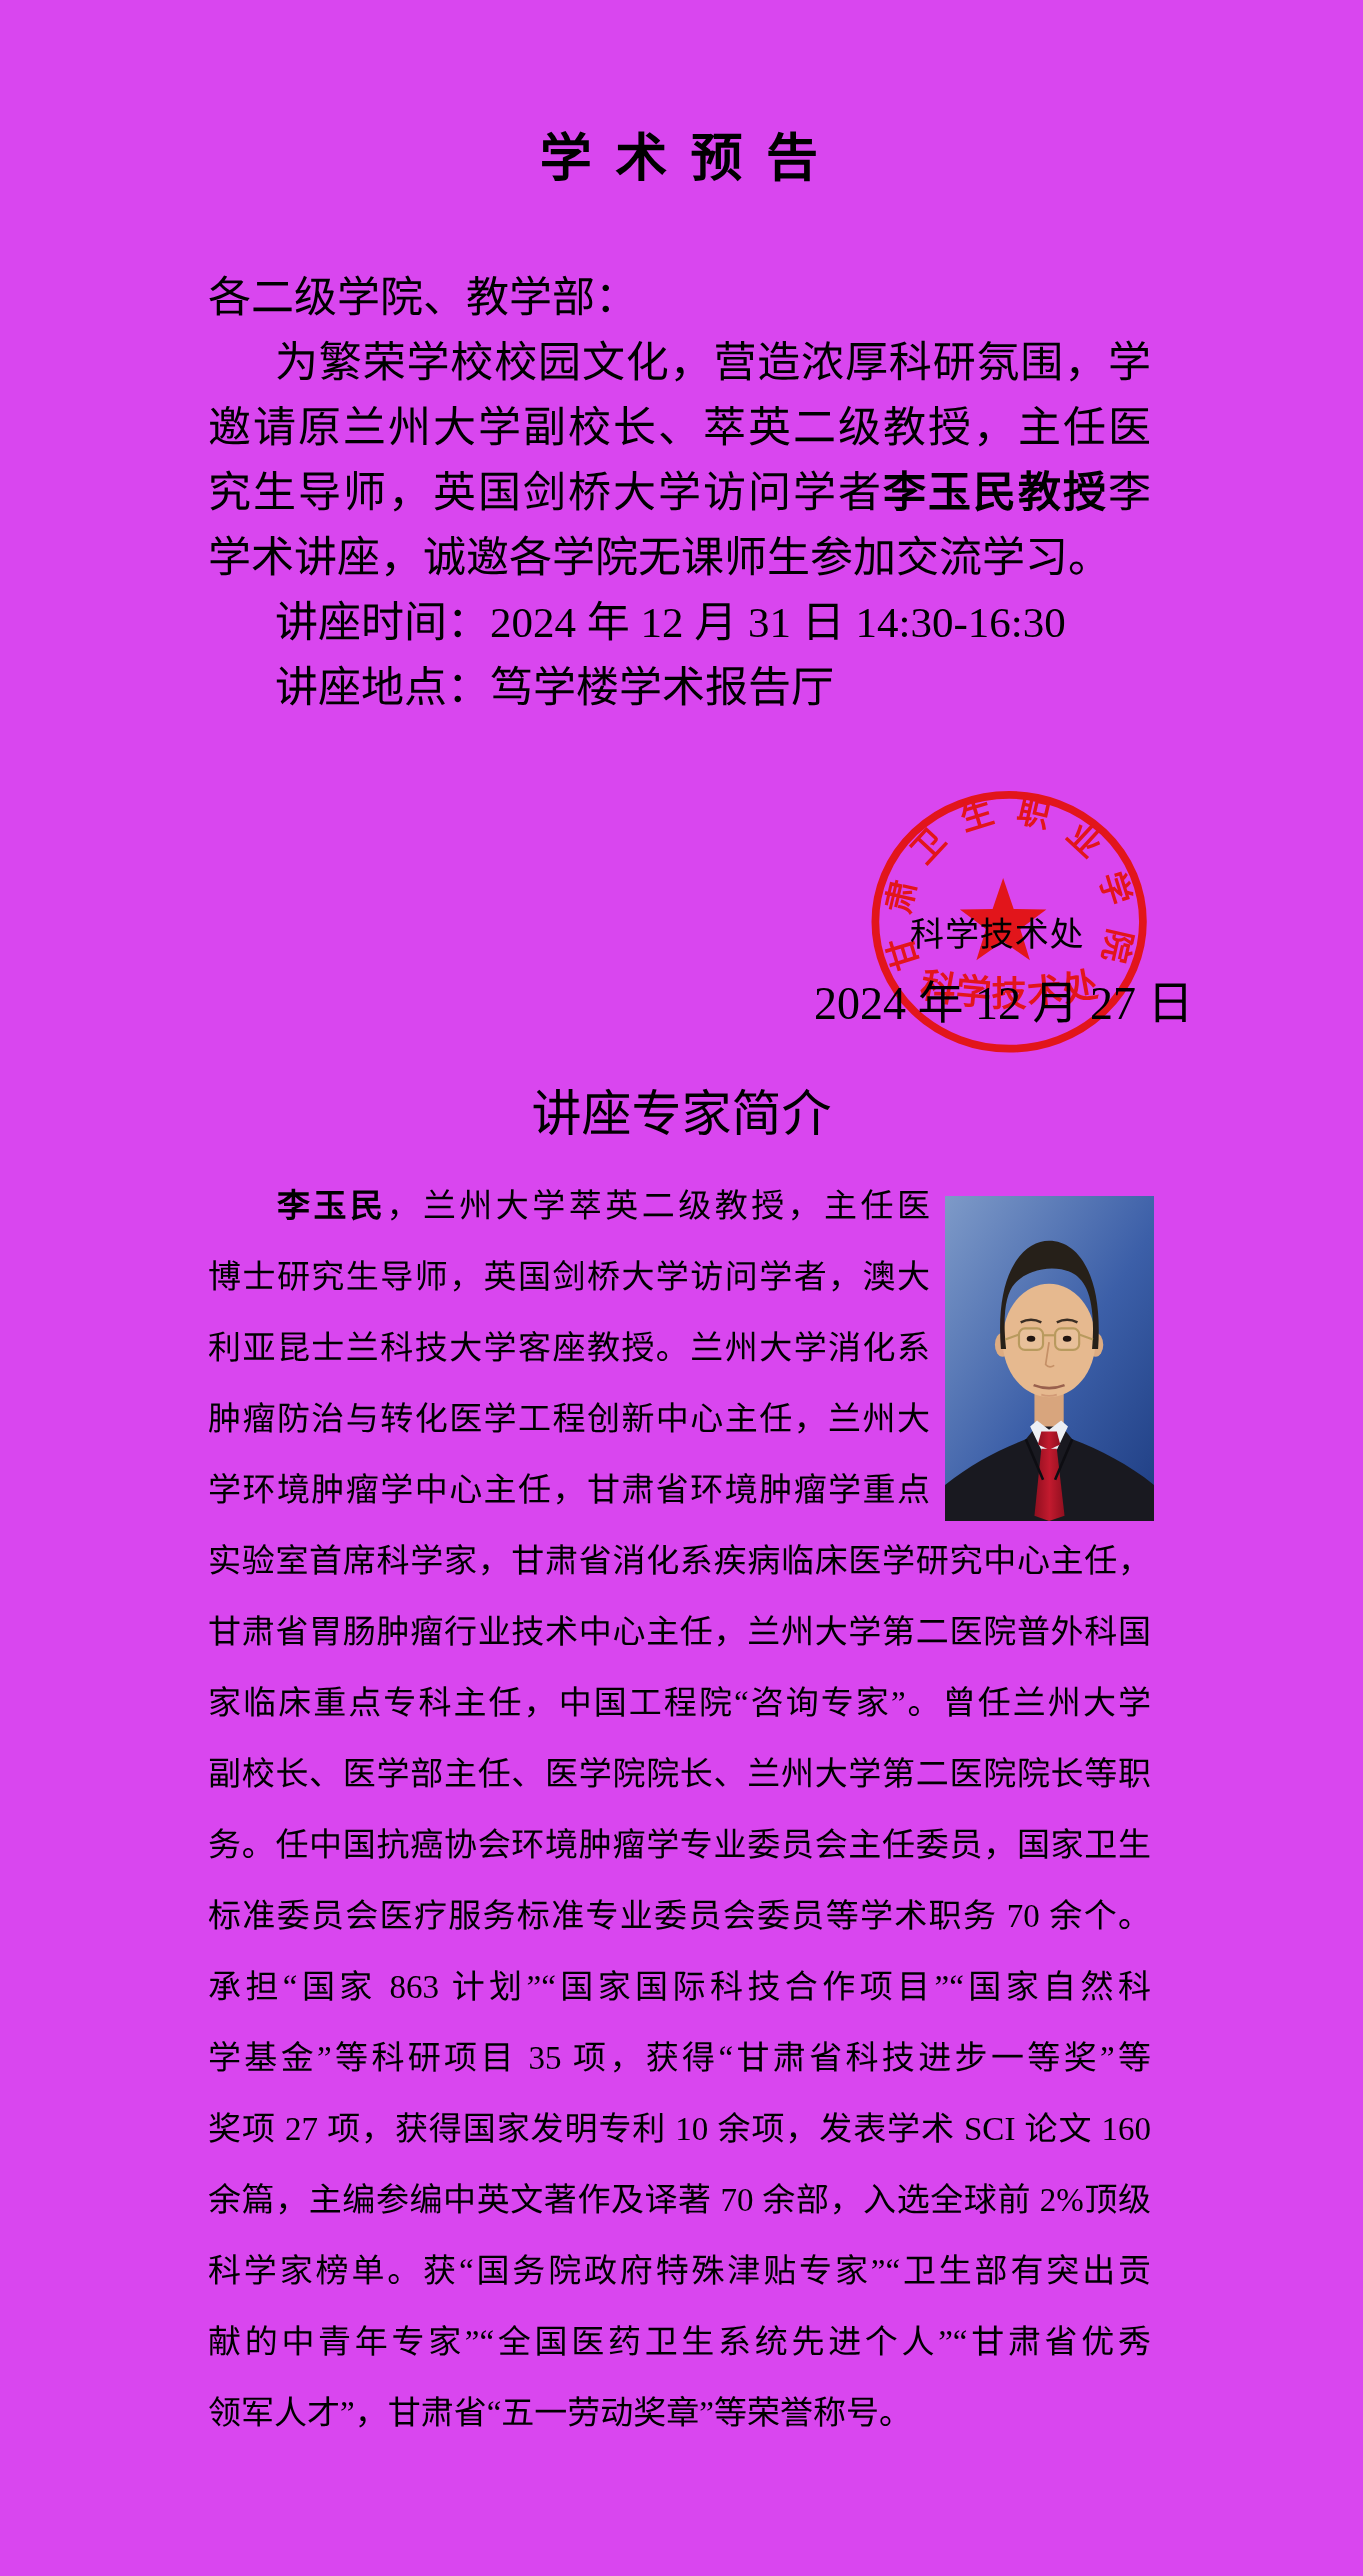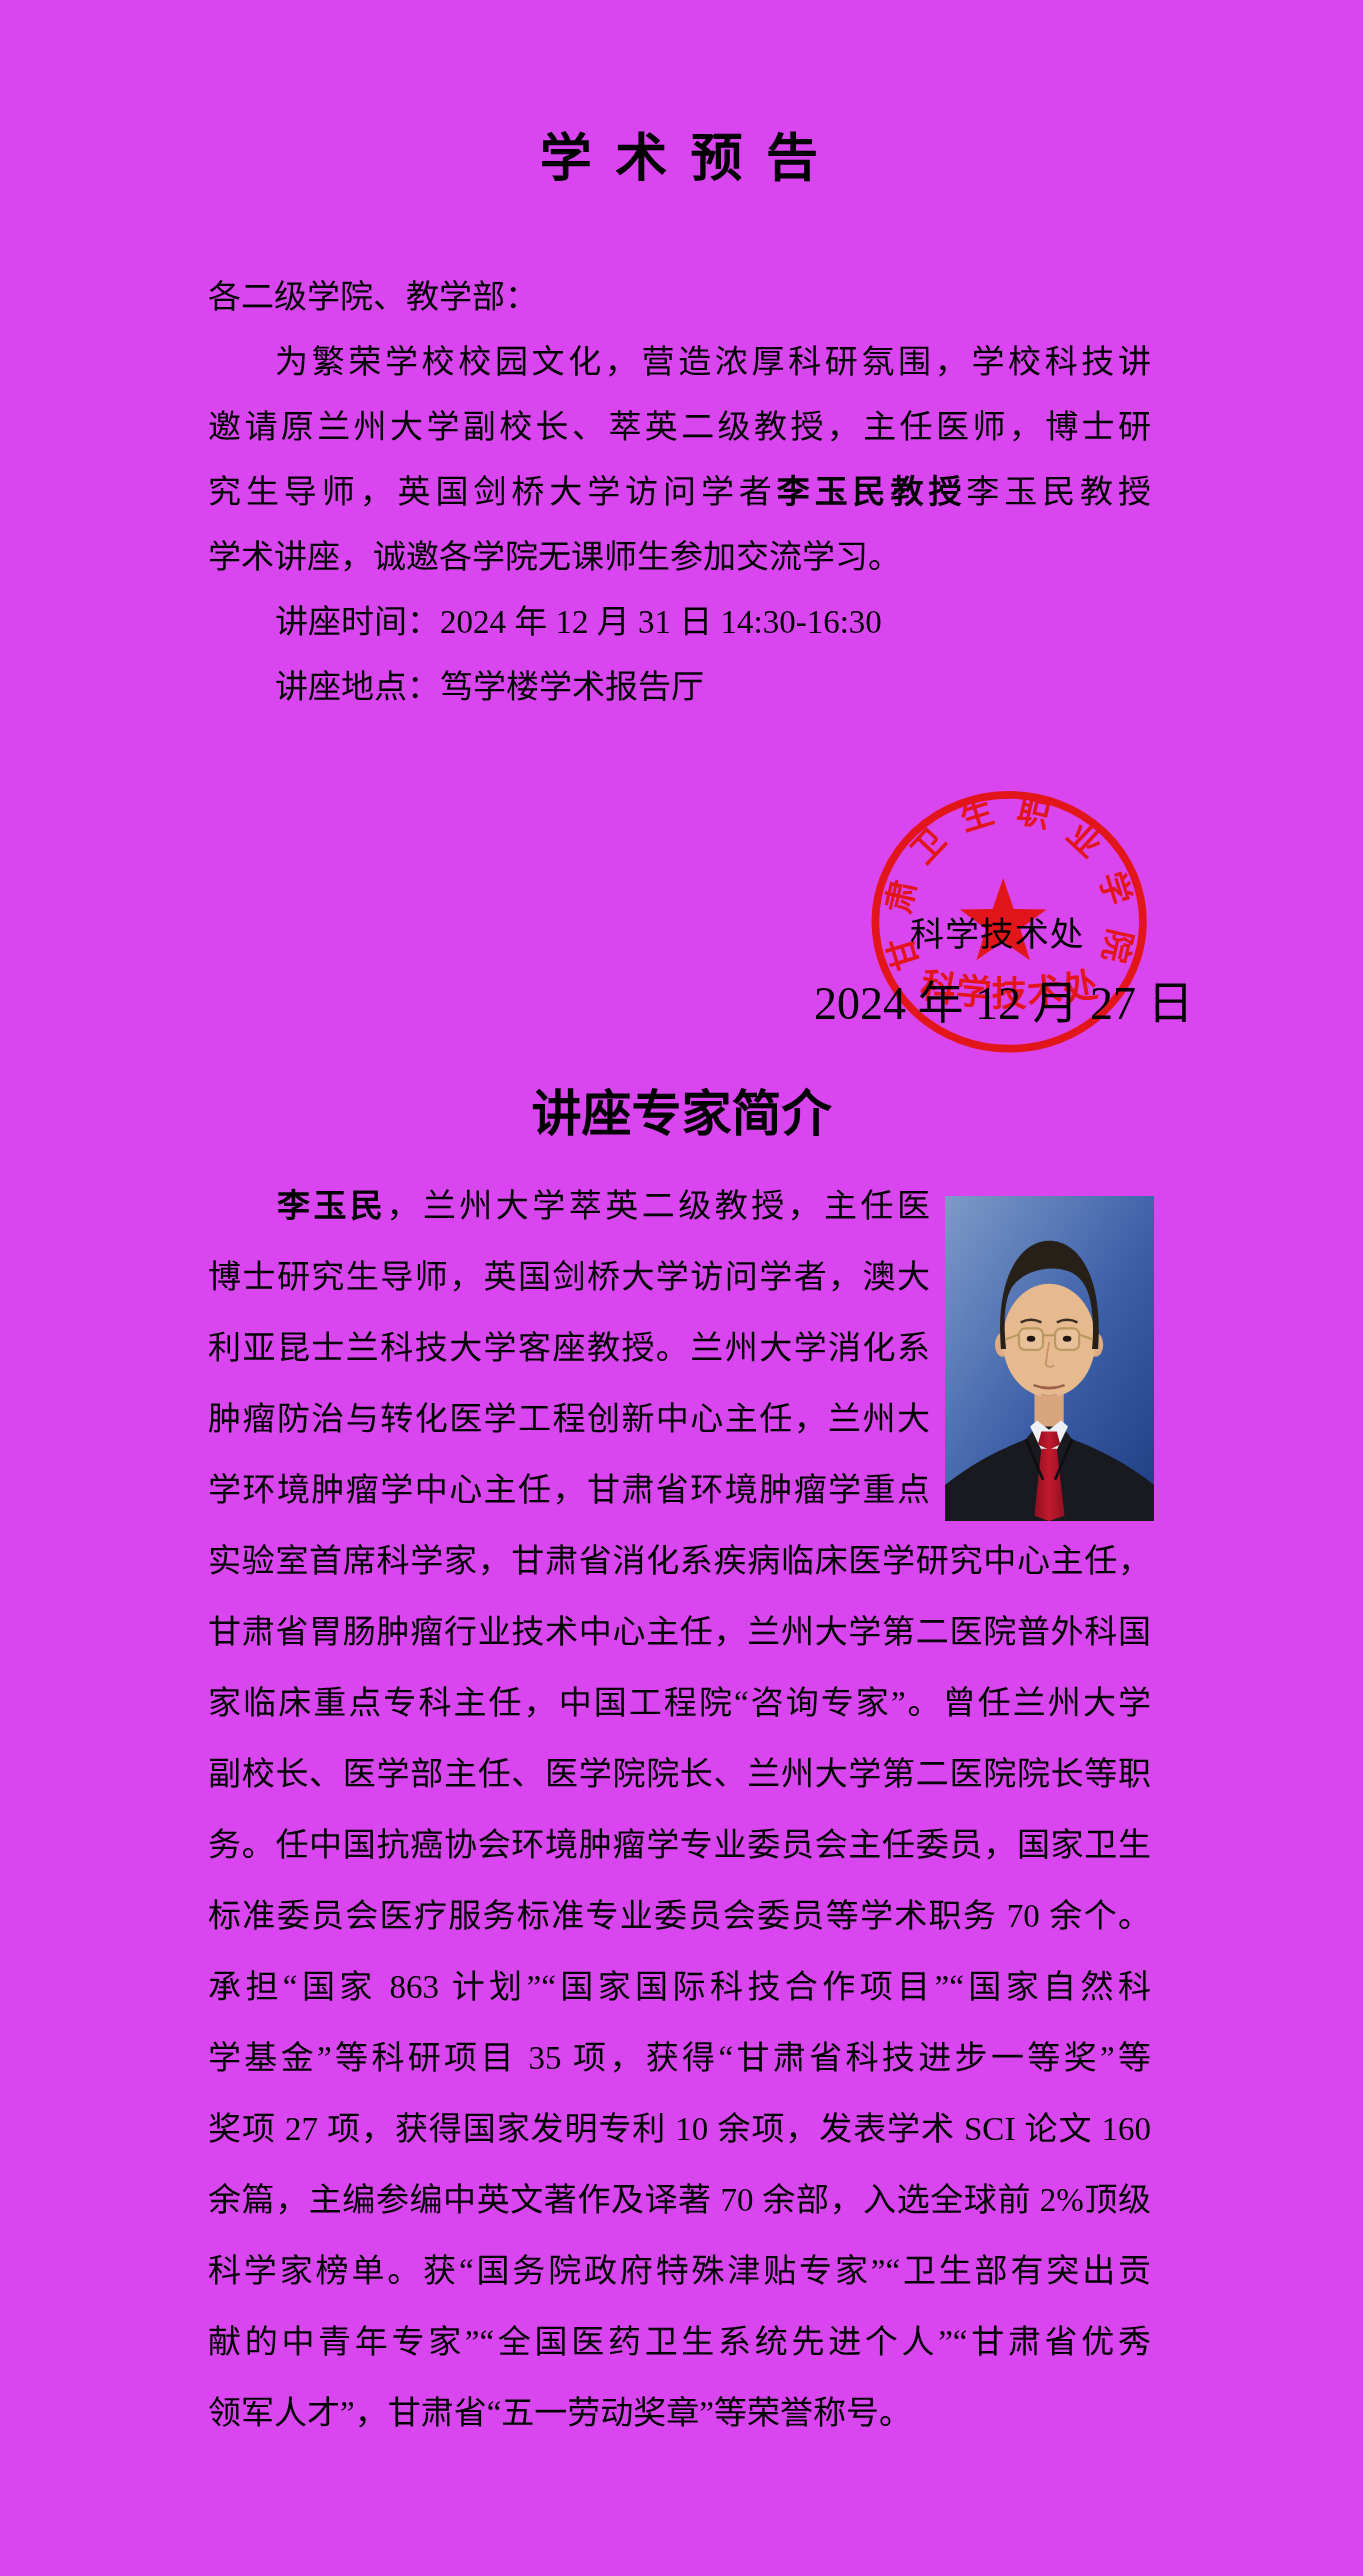--- a/index.html
+++ b/index.html
@@ -4,35 +4,35 @@
 <style>
   html,body{margin:0;padding:0;background:#ffffff;}
   .page{position:relative;width:1363px;height:2576px;background:#d946ef;color:#000;
         font-family:"Liberation Serif","DejaVu Serif",serif;overflow:hidden;}
 
   .doc-title{position:absolute;top:129px;left:0;width:1363px;text-align:center;margin:0;
              font-size:52px;font-weight:bold;letter-spacing:5.2px;line-height:1.15;}
 
   .textblock{position:absolute;left:208px;width:943px;}
   #intro{top:265px;}
-  #intro .ln{height:65px;line-height:65px;font-size:33px;overflow:hidden;
+  #intro .ln{height:65px;line-height:65px;font-size:43px;overflow:hidden;
              box-sizing:border-box;width:943px;}
   .jl{text-align:justify;text-align-last:justify;}
   .ind{padding-left:67px;}
 
   .hei{font-family:Liberation Serif, serif;font-weight:bold;}
 
   .sig-dept{position:absolute;left:910px;top:918px;font-size:34px;line-height:1;
             letter-spacing:0.9px;z-index:3;}
   .sig-date{position:absolute;left:814px;top:981px;font-size:46px;line-height:1;z-index:3;}
 
   .stamp{position:absolute;left:864px;top:782px;width:292px;height:283px;z-index:2;opacity:.93;}
 
   .sec-heading{position:absolute;top:1087px;left:0;width:1363px;text-align:center;margin:0;
-               font-size:50px;font-weight:bold;line-height:1.1;}
+               font-size:50px;font-weight:normal;line-height:1.1;}
 
   #bio{top:1171px;}
   #bio .ln{height:71px;line-height:71px;font-size:33px;overflow:hidden;
            box-sizing:border-box;width:943px;}
   #bio .wrap{width:722px;}
   .ind2{padding-left:69px;}
   .noj{text-align:left;text-align-last:auto;}
 
   .photo{position:absolute;left:945px;top:1196px;width:209px;height:325px;z-index:1;}
 </style>

